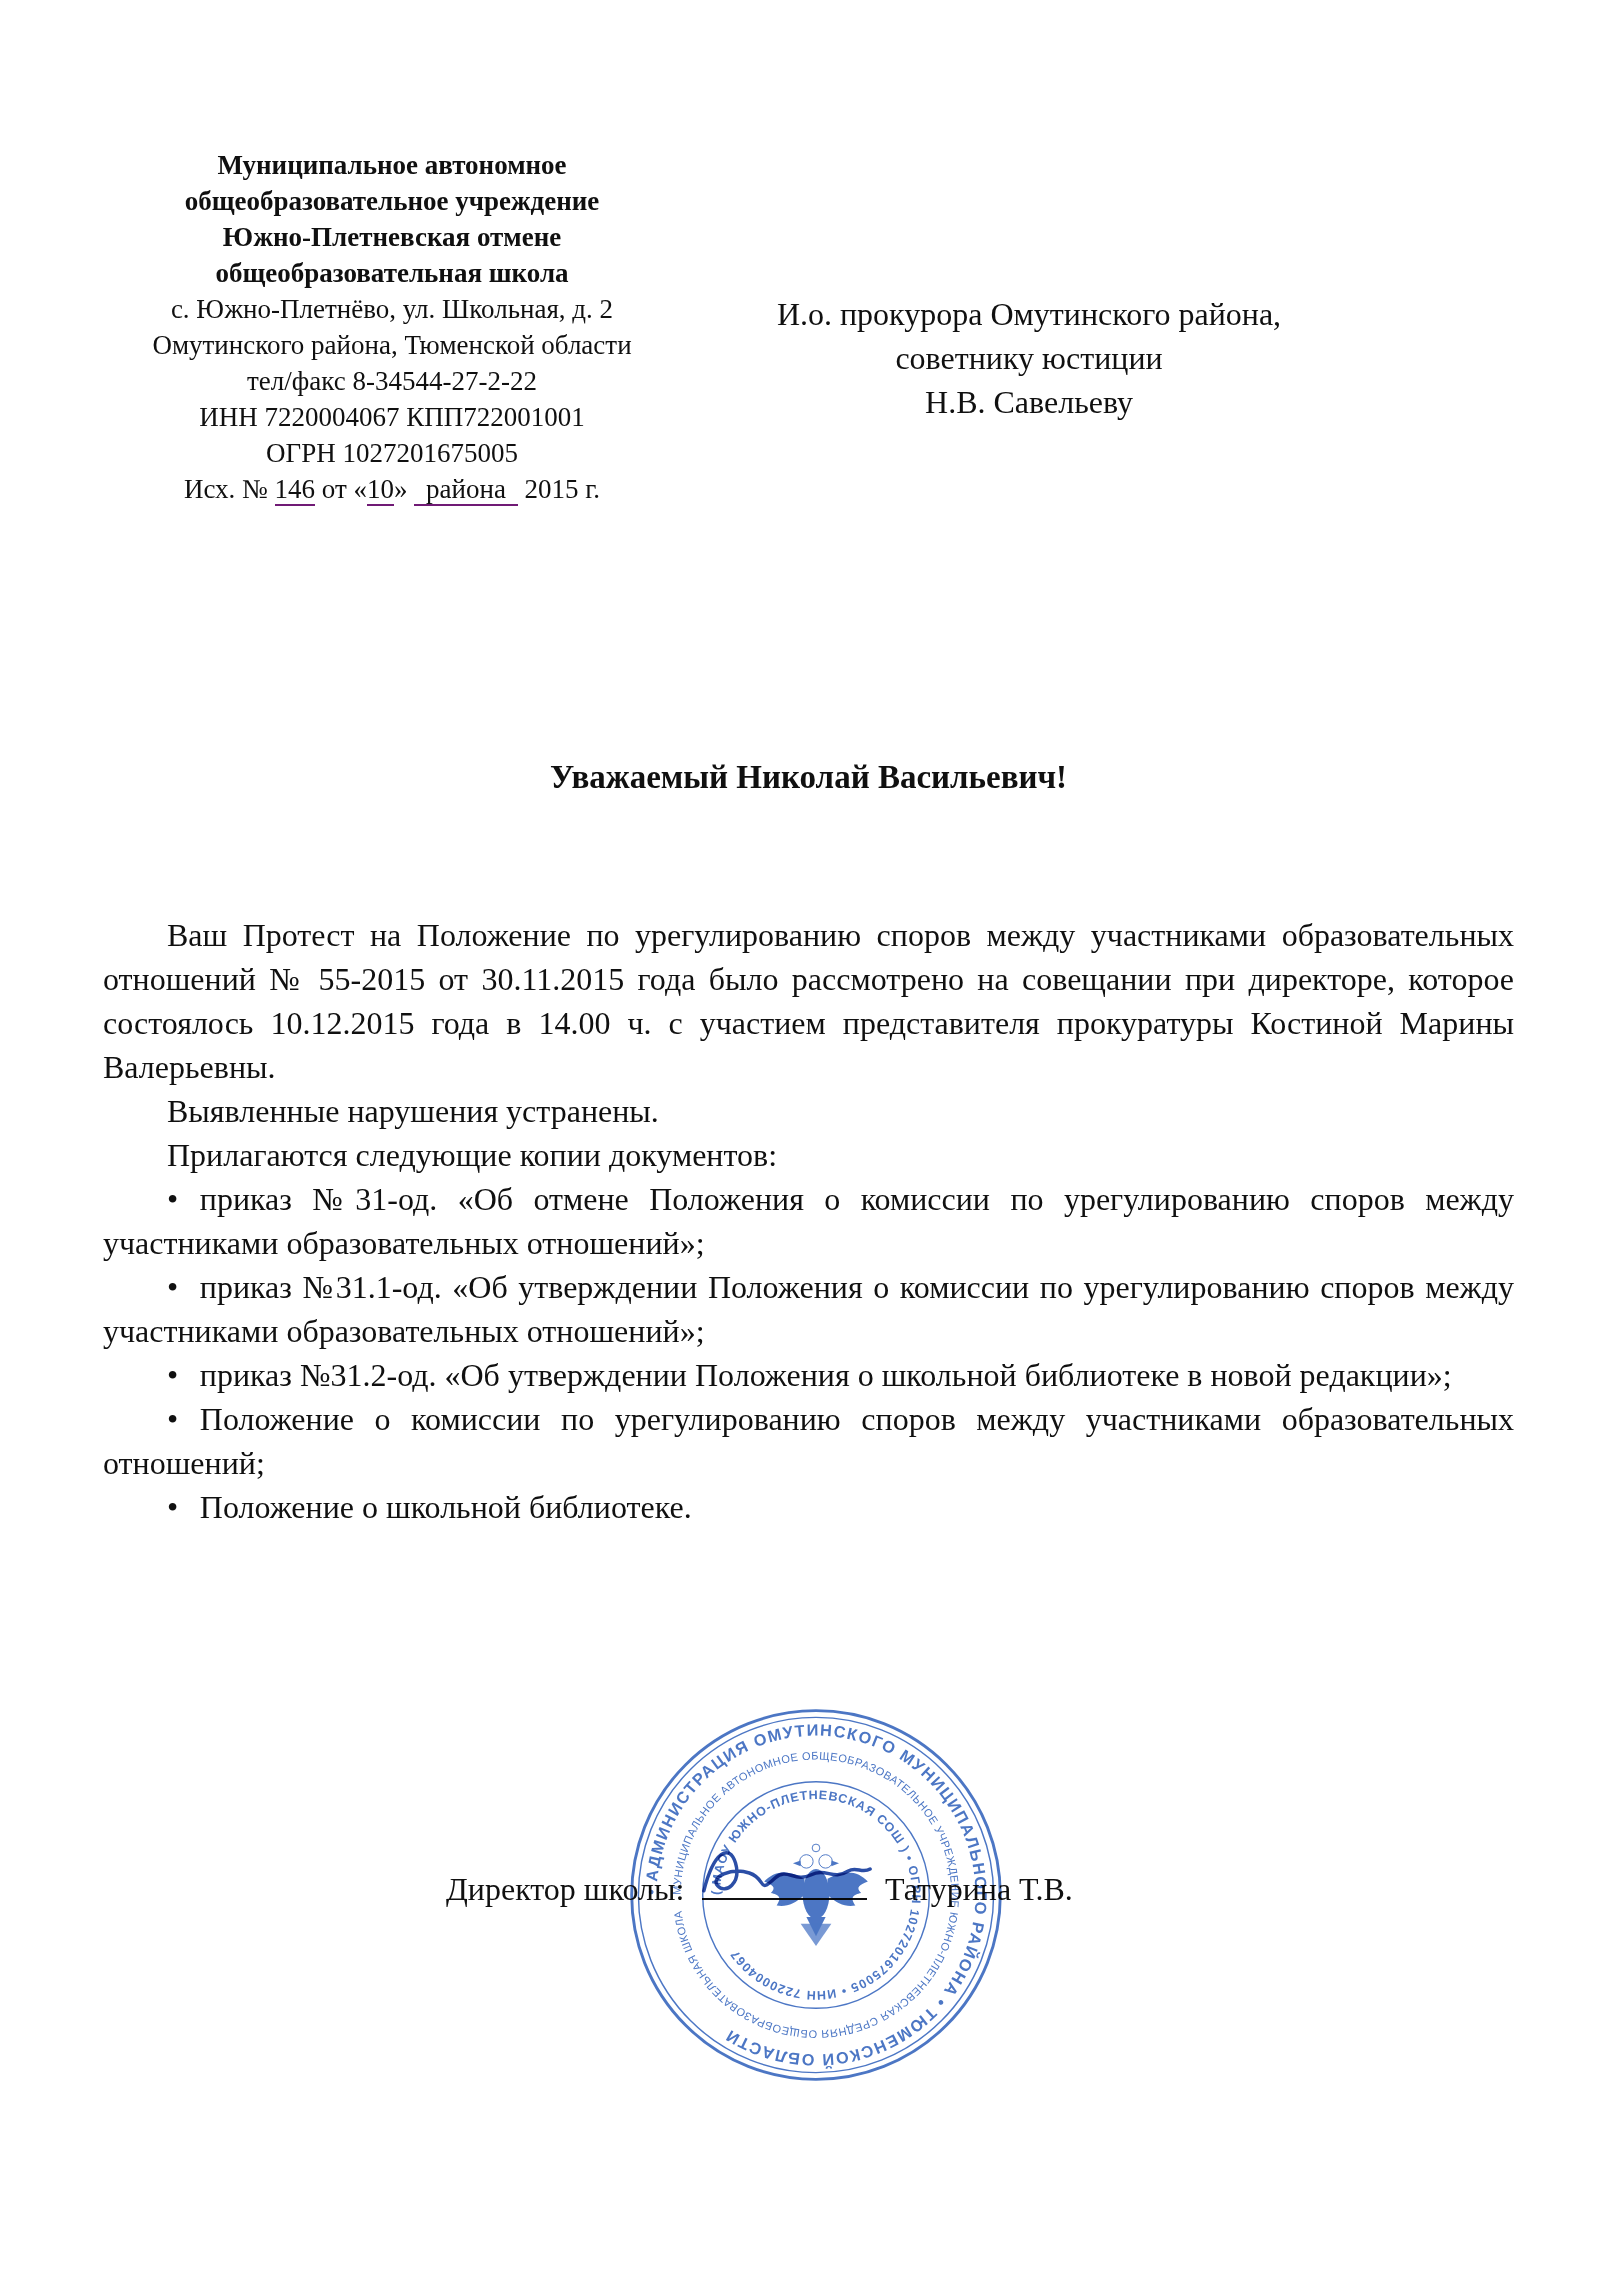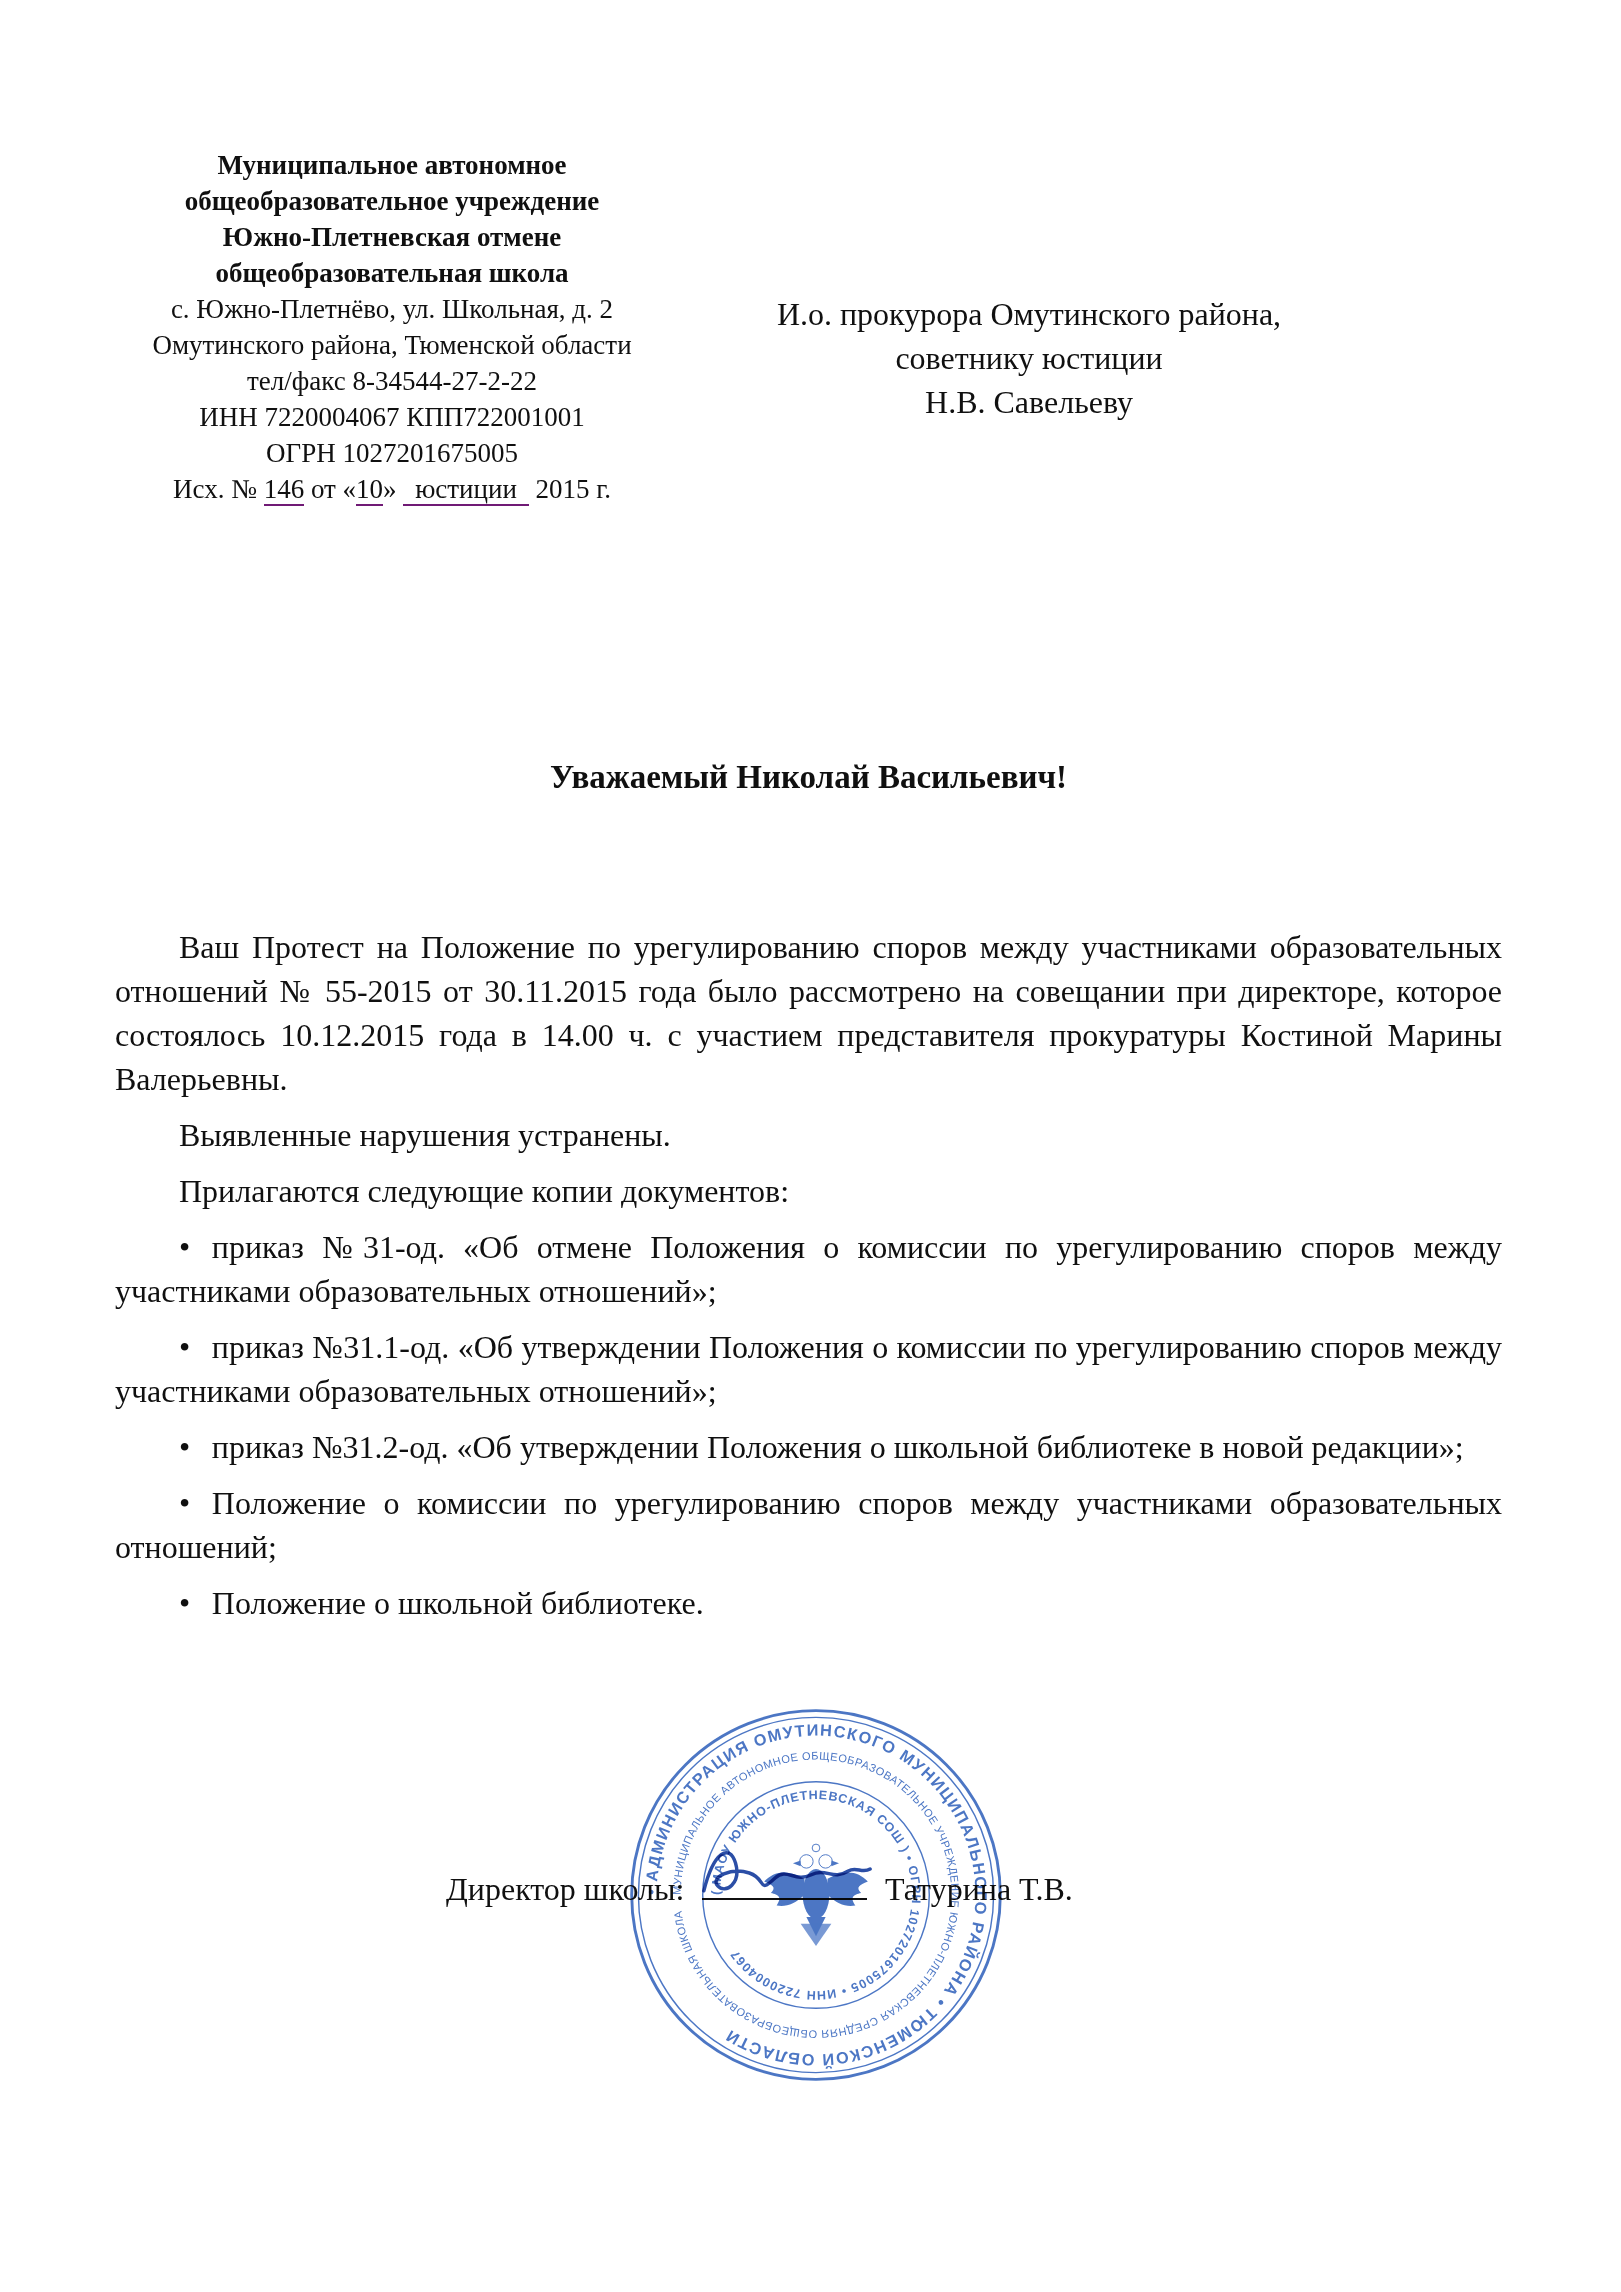--- a/index.html
+++ b/index.html
@@ -22,21 +22,21 @@
     text-align:center; font-size:32px; line-height:44px;
   }
   .salutation {
     position:absolute; left:103px; top:735px; width:1411px;
     text-align:center; font-size:33px; font-weight:bold;margin-top:24px;
   }
   .body-text {
     position:absolute; left:103px; top:913px; width:1411px;
     font-size:32px; line-height:44px; text-align:justify;
   }
-  .body-text p { text-indent:64px; margin:12px; }
+  .body-text p { text-indent:64px; margin:0; }
   .bullet-marker { margin-right:21.6px; }
   .sign-row {
     position:absolute; left:446px; top:1867px; font-size:32px;
     white-space:nowrap; z-index:2;
   }
   .sig-blank {
     display:inline-block; width:165px; height:33px;
     border-bottom:2px solid #101010; position:relative;
     vertical-align:baseline; margin:0 9.8px;
   }
@@ -62,21 +62,21 @@
 <div class="sender">
   <div class="bold">Муниципальное автономное</div>
   <div class="bold">общеобразовательное учреждение</div>
   <div class="bold">Южно-Плетневская отмене</div>
   <div class="bold">общеобразовательная школа</div>
   <div>с. Южно-Плетнёво, ул. Школьная, д. 2</div>
   <div>Омутинского района, Тюменской области</div>
   <div>тел/факс 8-34544-27-2-22</div>
   <div>ИНН 7220004067 КПП722001001</div>
   <div>ОГРН 1027201675005</div>
-  <div class="ref-line"><span>Исх. № </span><span class="u">146</span><span> от «</span><span class="u">10</span><span>» </span><span class="u month">юстиции</span><span> 2015 г.</span></div>
+  <div class="ref-line"><span>Исх. № </span><span class="u">146</span><span> от «</span><span class="u">10</span><span>» </span><span class="u month">района</span><span> 2015 г.</span></div>
 </div>
 
 <div class="recipient">
   <div>И.о. прокурора Омутинского района,</div>
   <div>советнику юстиции</div>
   <div>Н.В. Савельеву</div>
 </div>
 
 <div class="salutation">Уважаемый Николай Васильевич!</div>
 

